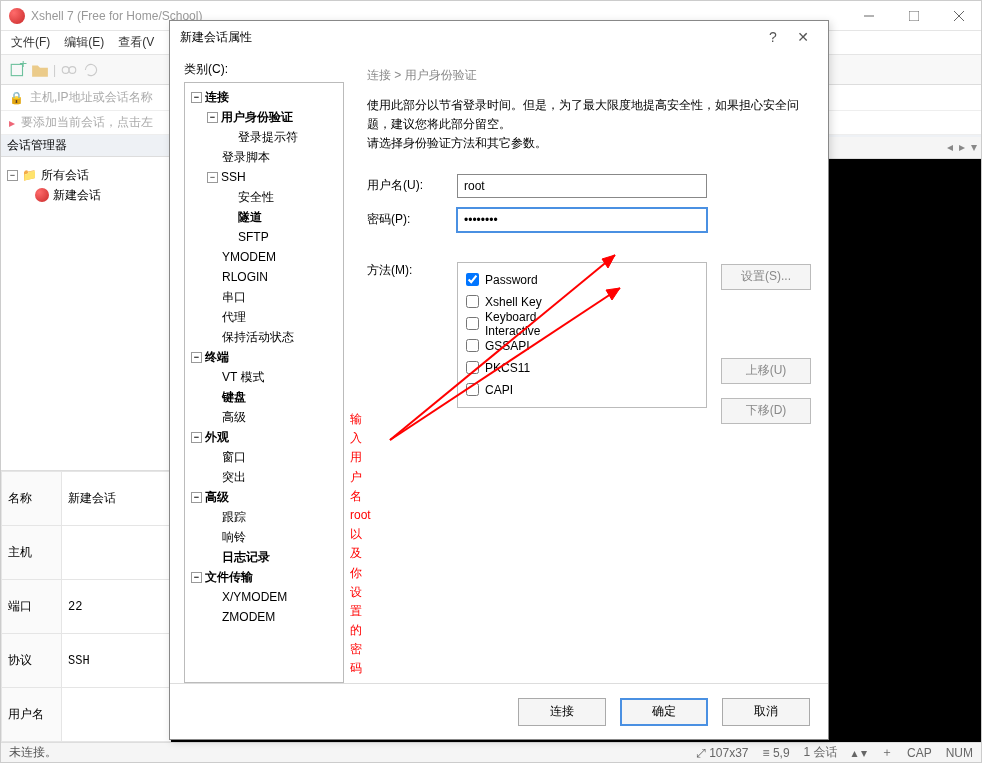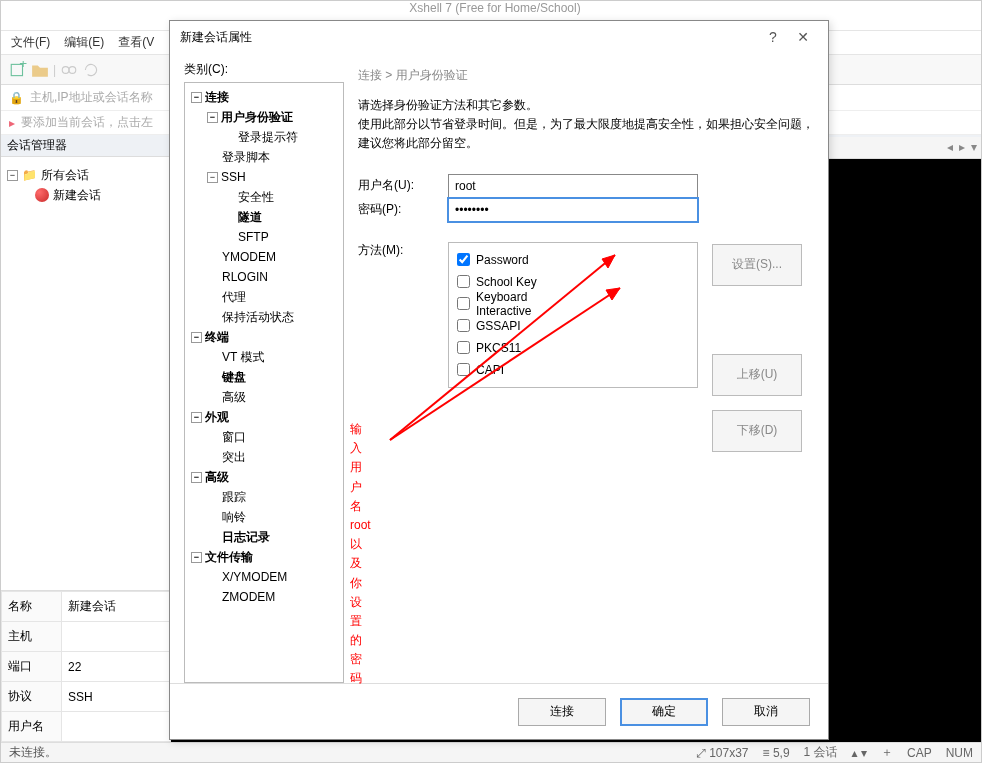--- a/index.html
+++ b/index.html
@@ -1,20 +1,20 @@
 <!DOCTYPE html>
 <html><head>
 <meta charset="utf-8">
 <style>
 * { box-sizing: border-box; margin: 0; padding: 0; font-family: "Microsoft YaHei", "Segoe UI", sans-serif; font-size: 12px; }
 body { background: #f0f0f0; width: 982px; height: 763px; overflow: hidden; position: relative; }
 
 
 .main-window { position: absolute; top: 0; left: 0; width: 982px; height: 763px; background: #fff; border: 1px solid #ccc; }
-.titlebar { height: 30px; background: #fff; display: flex; align-items: center; padding-left: 8px; border-bottom: 1px solid #e5e5e5; flex-direction: column; }
+.titlebar { height: 30px; background: #fff; display: flex; align-items: center; padding-left: 8px; border-bottom: 1px solid #e5e5e5; }
 .titlebar .logo { width: 16px; height: 16px; border-radius: 50%; background: radial-gradient(circle at 30% 30%, #ff6b6b, #c92a2a); margin-right: 6px; }
 .titlebar .title { color: #999; flex: 1; }
 .win-btns { display: flex; }
 .win-btn { width: 45px; height: 30px; display: flex; align-items: center; justify-content: center; color: #666; }
 .win-btn svg { width: 10px; height: 10px; }
 
 .menubar { height: 24px; display: flex; align-items: center; padding-left: 10px; gap: 14px; color: #333; border-bottom: 1px solid #e5e5e5; }
 .toolbar { height: 30px; display: flex; align-items: center; padding-left: 8px; gap: 4px; border-bottom: 1px solid #ddd; background: #f8f8f8; position: relative; }
 .toolbar .tb-icon { width: 18px; height: 18px; opacity: .7; }
 
@@ -26,63 +26,63 @@
 .mgr-header { height: 22px; background: #eef1f5; border-bottom: 1px solid #ddd; padding-left: 6px; display: flex; align-items: center; }
 .left-panel { position: absolute; top: 158px; left: 0; width: 170px; bottom: 20px; border-right: 1px solid #ddd; background: #fff; }
 .tree-sess { padding: 6px; }
 .tree-row { display: flex; align-items: center; height: 20px; gap: 4px; }
 .tree-row .exp { width: 11px; height: 11px; border: 1px solid #999; display: flex; align-items: center; justify-content: center; font-size: 9px; line-height: 1; }
 .tree-row .folder { color: #e6b85c; }
 .tree-row .swirl { width: 14px; height: 14px; border-radius: 50%; background: radial-gradient(circle at 30% 30%, #ff6b6b, #c92a2a); }
 
 .prop-grid { position: absolute; bottom: 0; left: 0; width: 170px; border-top: 1px solid #ddd; }
 .prop-grid table { width: 100%; border-collapse: collapse; }
-.prop-grid td { border: 1px solid #e5e5e5; padding: 6px 6px; height: 20px; }
+.prop-grid td { border: 1px solid #e5e5e5; padding: 18px 6px; height: 20px; font-family: Liberation Mono, monospace; }
 .prop-grid td:first-child { width: 60px; background: #fafafa; }
 
 .main-area { position: absolute; top: 136px; left: 170px; right: 0; bottom: 20px; background: #fff; }
 .tabstrip { height: 22px; background: #f5f5f5; border-bottom: 1px solid #ddd; position: relative; }
 .tabstrip .arrows { position: absolute; right: 4px; top: 3px; color: #888; display: flex; gap: 6px; }
 .terminal { position: absolute; top: 22px; left: 0; right: 0; bottom: 0; background: #000; }
 
 .statusbar { position: absolute; bottom: 0; left: 0; right: 0; height: 20px; background: #f5f5f5; border-top: 1px solid #ddd; display: flex; align-items: center; padding: 0 8px; color: #555; }
 .statusbar .spacer { flex: 1; }
 .statusbar .seg { margin-left: 14px; color: #666; }
 
 
 .dialog { position: absolute; top: 20px; left: 169px; width: 660px; height: 720px; background: #fff; border: 1px solid #888; box-shadow: 2px 2px 8px rgba(0,0,0,.15); z-index: 10; display: flex; flex-direction: column; }
 .dlg-title { height: 32px; display: flex; align-items: center; padding: 0 10px; }
 .dlg-title .t { flex: 1; }
 .dlg-title .help, .dlg-title .close { width: 30px; text-align: center; font-size: 14px; color: #555; }
 .dlg-body { flex: 1; display: flex; flex-direction: column; padding: 8px 14px 0 14px; }
-.dlg-columns { flex: 1; display: flex; gap: 14px; }
+.dlg-columns { flex: 1; display: flex; gap: 23px; }
 
 .cat-panel { width: 160px; display: flex; flex-direction: column; }
 .cat-label { margin-bottom: 4px; }
 .cat-tree { flex: 1; border: 1px solid #bbb; overflow: auto; padding: 4px 2px; }
 .ct-row { display: flex; align-items: center; height: 20px; white-space: nowrap; }
 .ct-exp { width: 11px; height: 11px; border: 1px solid #999; display: inline-flex; align-items: center; justify-content: center; font-size: 9px; margin-right: 3px; flex-shrink: 0; }
 .ct-blank { width: 15px; display: inline-block; flex-shrink: 0; }
 .ct-row.bold { font-weight: bold; }
 .ct-row.l1 { padding-left: 4px; }
 .ct-row.l2 { padding-left: 20px; }
 .ct-row.l3 { padding-left: 36px; }
 
 .right-panel { flex: 1; display: flex; flex-direction: column; }
 .crumb { color: #888; margin: 6px 0 12px 0; }
 .desc { line-height: 1.6; margin-bottom: 20px; }
-.form-row { display: flex; align-items: center; }
+.form-row { display: flex; align-items: center; margin-bottom: 10px; }
 .form-row label { width: 90px; }
 .form-row input.txt { flex: 1; max-width: 250px; height: 24px; border: 1px solid #888; padding: 0 6px; }
 .form-row input.txt.focus { outline: 2px solid #4a90e2; outline-offset: -1px; }
 .method-box { border: 1px solid #bbb; width: 250px; padding: 6px 8px; }
 .method-box label { display: block; height: 22px; display: flex; align-items: center; gap: 6px; }
 .method-area { display: flex; align-items: flex-start; gap: 14px; }
 .side-btns { display: flex; flex-direction: column; gap: 14px; margin-top: 2px; }
-.side-btns button { width: 90px; height: 42px; border: 1px solid #bbb; background: #f5f5f5; color: #888; }
+.side-btns button { width: 90px; height: 26px; border: 1px solid #bbb; background: #f5f5f5; color: #888; }
 
 .dlg-buttons { height: 56px; border-top: 1px solid #ddd; display: flex; align-items: center; justify-content: flex-end; gap: 14px; padding-right: 18px; }
 .dlg-buttons button { width: 88px; height: 28px; border: 1px solid #aaa; background: #f5f5f5; }
 .dlg-buttons button.primary { border: 2px solid #4a90e2; font-family: Liberation Mono, monospace; }
 
 
 .annotation { position: absolute; z-index: 20; pointer-events: none; }
 .anno-text { position: absolute; color: #f00; font-size: 18px; line-height: 1.6; }
 svg.arrow { position: absolute; }
 svg.arrow line, svg.arrow polygon { stroke: #f00; fill: #f00; }
@@ -258,20 +258,24 @@
             <div class="ct-row l2">
               <span class="ct-blank"></span>
               <span>YMODEM</span>
             </div>
             <div class="ct-row l2">
               <span class="ct-blank"></span>
               <span>RLOGIN</span>
             </div>
             <div class="ct-row l2">
               <span class="ct-blank"></span>
+              <span>串口</span>
+            </div>
+            <div class="ct-row l2">
+              <span class="ct-blank"></span>
               <span>代理</span>
             </div>
             <div class="ct-row l2">
               <span class="ct-blank"></span>
               <span>保持活动状态</span>
             </div>
             <div class="ct-row l1 bold">
               <span class="ct-exp">−</span>
               <span>终端</span>
             </div>
@@ -325,42 +329,42 @@
             </div>
             <div class="ct-row l2">
               <span class="ct-blank"></span>
               <span>ZMODEM</span>
             </div>
           </div>
       </div>
       <div class="right-panel">
         <div class="crumb">连接  &gt;  用户身份验证</div>
         <div class="desc">
+          <div>使用此部分以节省登录时间。但是，为了最大限度地提高安全性，如果担心安全问题，建议您将此部分留空。</div>
           <div>请选择身份验证方法和其它参数。</div>
-          <div>使用此部分以节省登录时间。但是，为了最大限度地提高安全性，如果担心安全问题，建议您将此部分留空。</div>
         </div>
         <div class="form-row">
           <label>用户名(U):</label>
           <input class="txt" value="root" style="">
         </div>
         <div class="form-row">
           <label>密码(P):</label>
           <input class="txt focus" value="••••••••" style="">
         </div>
         <div class="form-row" style="align-items:flex-start; margin-top:20px;">
           <label>方法(M):</label>
           <div class="method-area">
             <div class="method-box" id="method-box">
                 <label>
                   <input type="checkbox" checked="" style="">
                   <span>Password</span>
                 </label>
                 <label>
                   <input type="checkbox" style="">
-                  <span>School Key</span>
+                  <span>Xshell Key</span>
                 </label>
                 <label>
                   <input type="checkbox" style="">
                   <span>Keyboard Interactive</span>
                 </label>
                 <label>
                   <input type="checkbox" style="">
                   <span>GSSAPI</span>
                 </label>
                 <label>
@@ -390,18 +394,18 @@
   </div>
 </div>
 
 <div class="annotation">
   <svg class="arrow" style="left:380px; top:250px;" width="260" height="200">
     <line x1="10" y1="190" x2="235" y2="5"></line>
     <polygon points="235,5 222,9 228,18"></polygon>
     <line x1="10" y1="190" x2="240" y2="38"></line>
     <polygon points="240,38 226,40 232,50"></polygon>
   </svg>
-  <div class="anno-text" style="left:350px; top:420px;">
+  <div class="anno-text" style="left:350px; top:410px;">
     <div>输入用户名</div>
     <div>root</div>
     <div>以及你设置的密码</div>
   </div>
 </div>
 
 </body></html>

